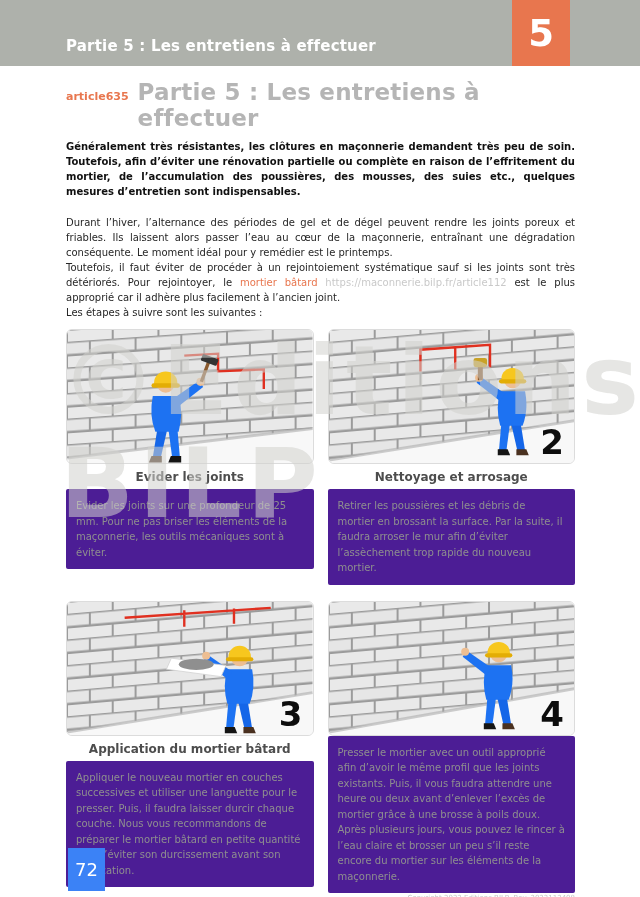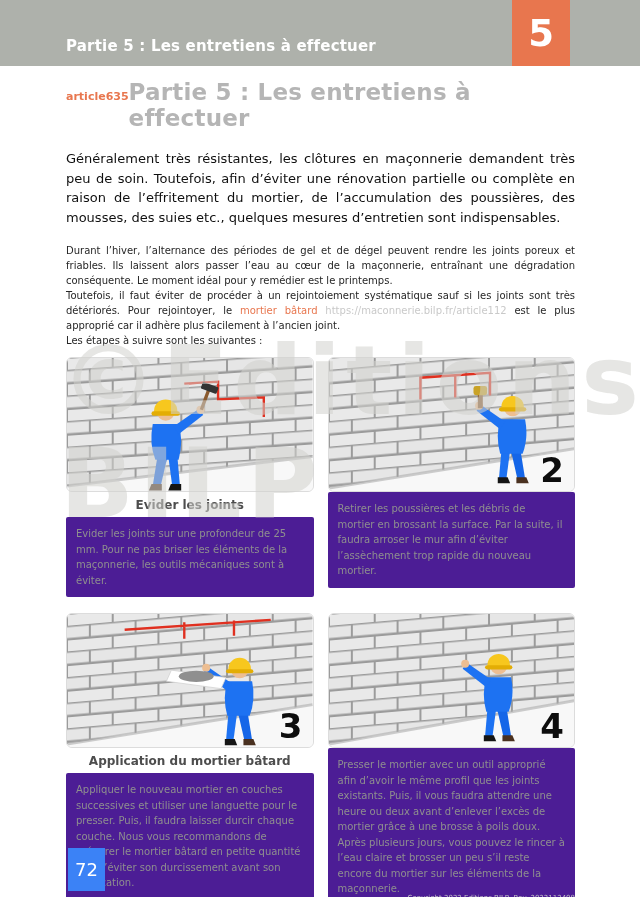--- a/index.html
+++ b/index.html
@@ -10,24 +10,24 @@
     position:relative;
     overflow:hidden;
   }
   
   .band{position:absolute;top:0;left:0;width:640px;height:66px;background:#aeb1ab;z-index:1}
   .band-title{position:absolute;left:66px;bottom:11px;color:#ffffff;font-size:15px;font-weight:bold;letter-spacing:.2px}
   .chapter-box{position:absolute;left:512px;top:0;width:58px;height:66px;background:#e8764e;
     color:#ffffff;font-size:37px;font-weight:bold;display:flex;align-items:center;justify-content:center;z-index:2}
   
   .content{position:absolute;top:66px;left:66px;width:509px;z-index:2}
-  .title-row{margin-top:13px;display:flex;align-items:baseline;}
+  .title-row{margin-top:13px;display:flex;align-items:baseline;gap:9px}
   .article-tag{color:#e8764e;font-size:11px;font-weight:bold}
   .page-title{color:#b5b5b5;font-size:23px;font-weight:bold;letter-spacing:.2px}
-  .intro{margin-top:18px;font-size:13px;font-weight:normal;color:#101010;line-height:1.5;text-align:justify}
+  .intro{margin-top:8px;font-size:10px;font-weight:bold;color:#101010;line-height:1.5;text-align:justify}
   .section-heading{margin-top:19px;font-size:15px;font-weight:bold;color:#b5b5b5}
   .body-text{margin-top:16px;font-size:10px;color:#262626;line-height:1.5;text-align:justify}
   .body-text p{margin:0}
   .inline-link{color:#e8764e;text-decoration:none}
   .inline-url{color:#c9c9c9;text-decoration:none}
   
   .steps{margin-top:9px;display:grid;grid-template-columns:1fr 1fr;column-gap:14px;row-gap:16px}
   .panel{height:135px;border:1px solid #dcdcdc;border-radius:6px;background:#fafafa;position:relative;overflow:hidden}
   .panel svg{position:absolute;inset:0;width:100%;height:100%}
   .step-number{position:absolute;right:10px;bottom:4px;font-size:34px;font-weight:bold;color:#0d0d0d;line-height:1;z-index:3}
@@ -130,20 +130,21 @@
               <circle cx="28" cy="2" r="3.2" fill="#edbe92"></circle>
               <rect x="25" y="-7" width="4" height="11" fill="#8a5a2e"></rect>
               <rect x="21.5" y="-14" width="11" height="7.5" rx="2" fill="#c9a227"></rect>
               <circle cx="1" cy="3.5" r="7" fill="#edbe92"></circle>
               <path d="M-8,2.5 A9 8.5 0 0 1 10,2.5 L10,4.5 L-8,4.5 Z" fill="#f7c71e"></path>
               <rect x="-10" y="3.2" width="22" height="3.4" rx="1.7" fill="#e3ad05"></rect>
             </g>
           </svg>
         <div class="step-number">2</div>
       </div>
+      <div class="step-caption">Nettoyage et arrosage</div>
       <div class="step-desc">Retirer les poussières et les débris de mortier en brossant la surface. Par la suite, il faudra arroser le mur afin d’éviter l’assèchement trop rapide du nouveau mortier.</div>
     </div>
 
     <div class="step">
       <div class="panel">
         <svg viewBox="0 0 247 135" preserveAspectRatio="none">
             <defs>
               <pattern id="brick2" width="46" height="26" patternUnits="userSpaceOnUse" patternTransform="skewY(-5)">
                 <rect width="46" height="26" fill="#9b9b9b"></rect>
                 <rect x="1" y="1" width="44" height="11" fill="#e9e9e9"></rect>

